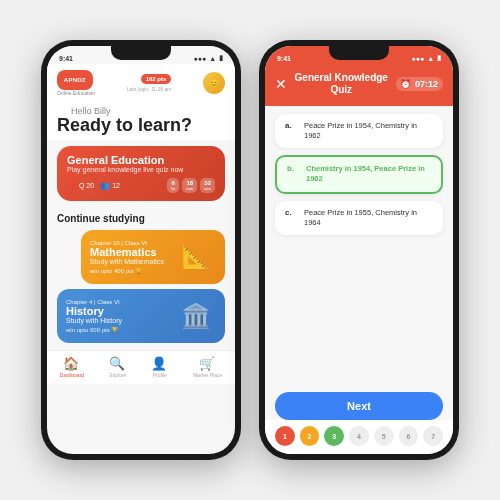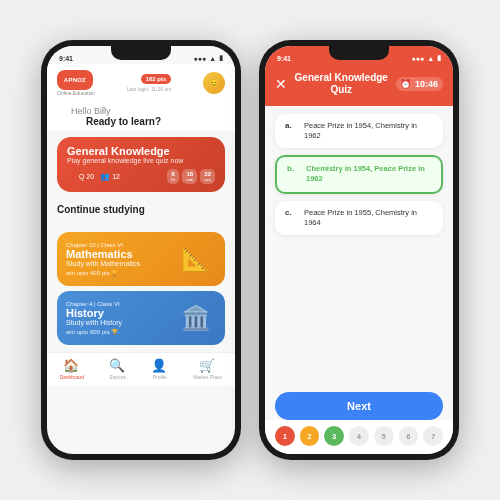--- a/index.html
+++ b/index.html
@@ -109,21 +109,21 @@
       align-items: center;
       justify-content: center;
       font-size: 8px;
     }
 
     .greeting-section {
       padding: 6px 10px 4px;
       background: #fff;
     }
     .greeting-hello { font-size: 9px; color: #888; padding-left: 14px; }
-    .greeting-main { font-size: 10px; font-weight: 800; color: #222; line-height: 1.1; margin-left: 29px; }
+    .greeting-main { font-size: 18px; font-weight: 800; color: #222; line-height: 1.1; }
 
     .general-knowledge-card {
       margin: 6px 10px;
       background: linear-gradient(135deg, #e8523a, #c94028);
       border-radius: 14px;
       padding: 8px 10px;
       color: #fff;
     }
     .gk-title { font-size: 11px; font-weight: 800; }
     .gk-sub { font-size: 7px; opacity: 0.85; margin-bottom: 5px; }
@@ -150,33 +150,33 @@
       padding: 2px 4px;
       font-size: 6px;
       font-weight: 700;
       display: flex;
       flex-direction: column;
       align-items: center;
     }
     .time-badge-label { font-size: 4px; opacity: 0.8; }
 
     .continue-section { padding: 6px 10px 2px; }
-    .continue-title { font-size: 10px; font-weight: 800; color: #222; margin-bottom: 17px; }
+    .continue-title { font-size: 10px; font-weight: 800; color: #222; margin-bottom: 6px; }
 
     .study-card {
       border-radius: 12px;
       padding: 7px 9px;
       margin-bottom: 5px;
       display: flex;
       align-items: center;
       justify-content: space-between;
       position: relative;
       overflow: hidden;
     }
-    .study-card.math { background: linear-gradient(135deg, #f5a623, #e8891a); }
+    .study-card.math { background: linear-gradient(135deg, #f5a623, #e8891a); margin-left: 24px; }
     .study-card.history { background: linear-gradient(135deg, #4a90d9, #3a78c4); }
     .study-card-info { z-index: 1; }
     .study-card-chapter { font-size: 6px; color: rgba(255,255,255,0.85); }
     .study-card-title { font-size: 11px; font-weight: 800; color: #fff; }
     .study-card-action { font-size: 7px; color: rgba(255,255,255,0.9); }
     .study-card-pts {
       font-size: 6px;
       color: rgba(255,255,255,0.85);
       margin-top: 2px;
     }
@@ -361,21 +361,21 @@
       </div>
       <div class="avatar-circle">😊</div>
     </div>
 
     <div class="greeting-section">
       <div class="greeting-hello">Hello Billy</div>
       <div class="greeting-main">Ready to learn?</div>
     </div>
 
     <div class="general-knowledge-card">
-      <div class="gk-title">General Knowledge</div>
+      <div class="gk-title">General Education</div>
       <div class="gk-sub">Play general knowledge live quiz now</div>
       <div class="gk-stats">
         <div class="gk-stat-item">
           <span class="gk-stat-icon">❓</span>
           <span>Q 20</span>
         </div>
         <div class="gk-stat-item">
           <span class="gk-stat-icon">👥</span>
           <span>12</span>
         </div>
@@ -456,21 +456,21 @@
         <span>▲</span>
         <span>▮</span>
       </div>
     </div>
 
     <div class="quiz-header">
       <span class="quiz-close-btn">✕</span>
       <div class="quiz-header-title">General Knowledge Quiz</div>
       <div class="quiz-timer">
         <span>⏰</span>
-        <span>10:46</span>
+        <span>07:12</span>
       </div>
     </div>
 
     <div class="quiz-body">
 
 
       <div class="answer-option">
         <span class="option-label">a.</span>
         <span class="option-text">Peace Prize in 1954, Chemistry in 1962</span>
       </div>

